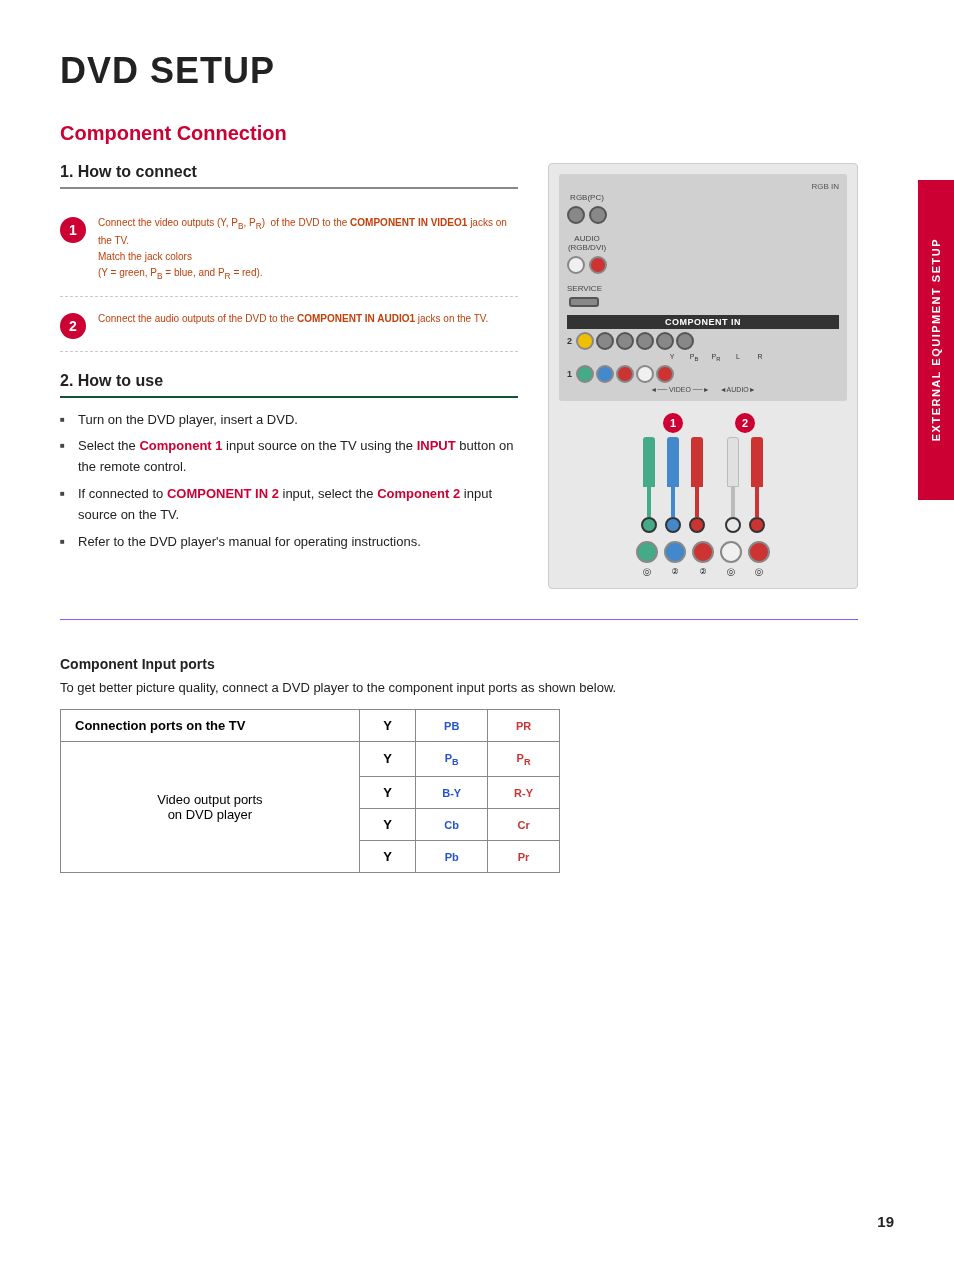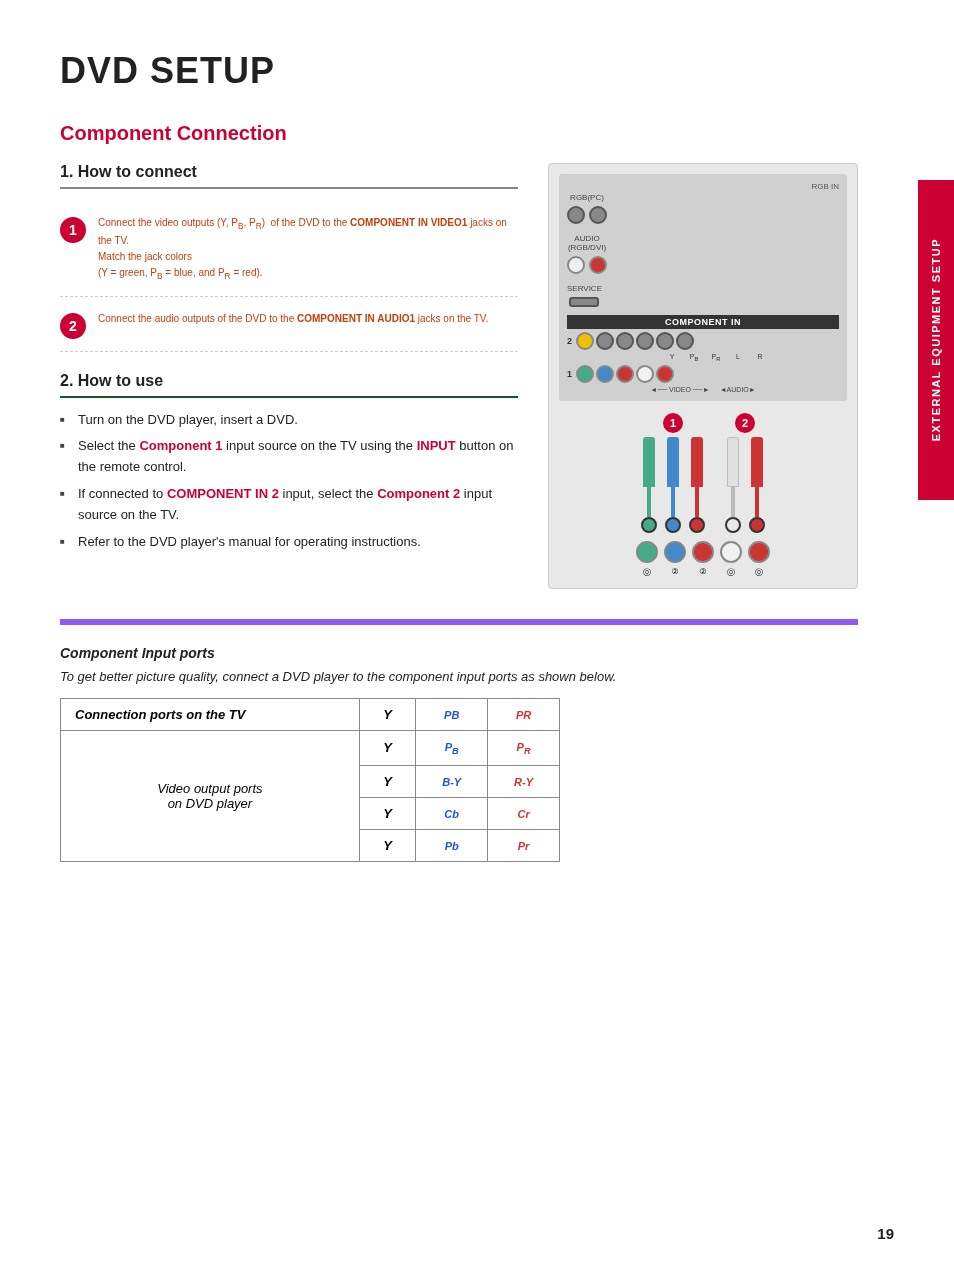--- a/index.html
+++ b/index.html
@@ -263,23 +263,22 @@
     .diagram-bottom-row {
       display: flex;
       justify-content: center;
       gap: 6px;
       margin-top: 6px;
     }
 
     
     .component-input-section {
       margin-top: 30px;
-      padding-top: 20px;
-      border-top: 6px solid #8b5cf6;
-      font-style: italic;
+      padding-top: 36px;
+      border-top: 1px solid #8b5cf6;
     }
 
     .component-input-title {
       font-size: 14px;
       font-weight: bold;
       color: #222;
       margin-bottom: 8px;
     }
 
     .component-input-desc {
@@ -311,21 +310,21 @@
       font-weight: bold;
       background: #fff;
     }
 
     .sub-blue { color: #2255cc; font-weight: bold; font-size: 11px; }
     .sub-red { color: #cc3333; font-weight: bold; font-size: 11px; }
 
     
     .page-number {
       position: absolute;
-      bottom: 30px;
+      bottom: 42px;
       right: 60px;
       font-size: 15px;
       font-weight: bold;
       color: #222;
     }
 
     
     .rgb-area {
       text-align: right;
       font-size: 8px;

